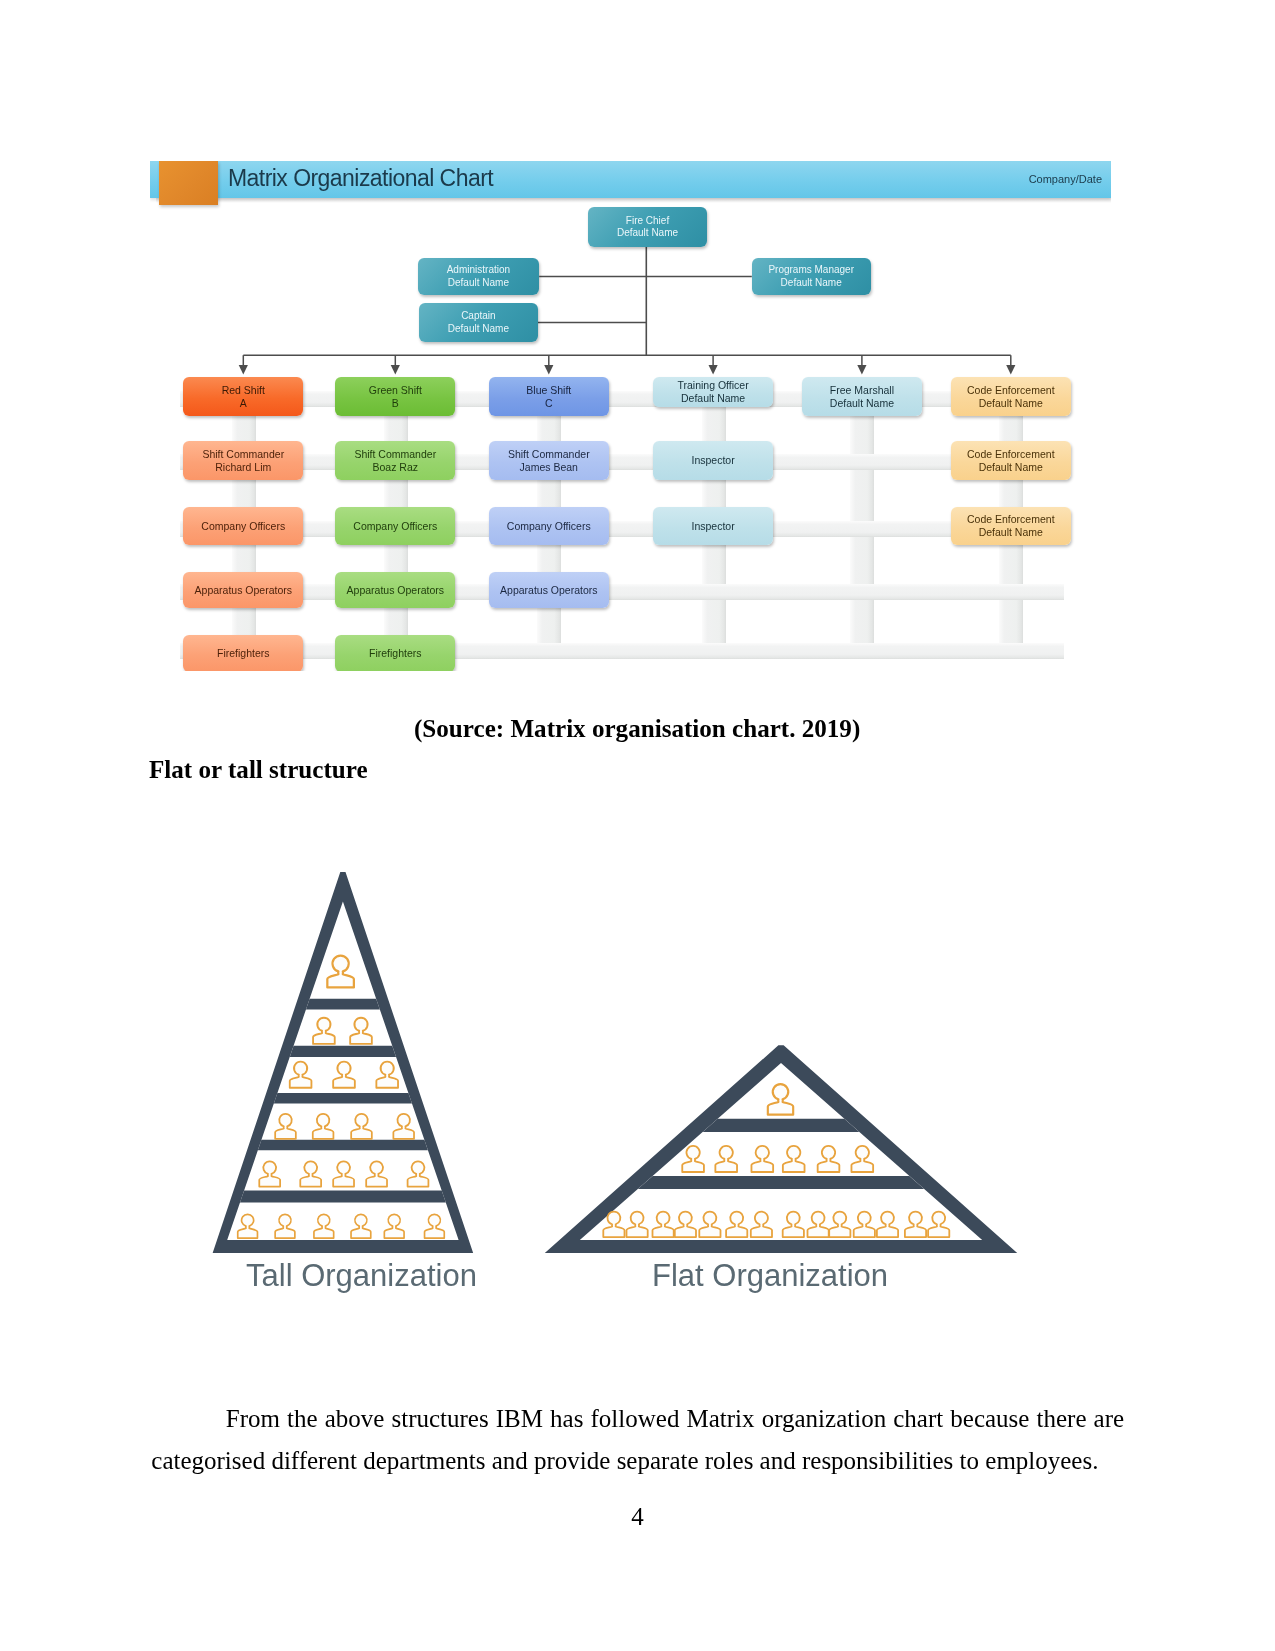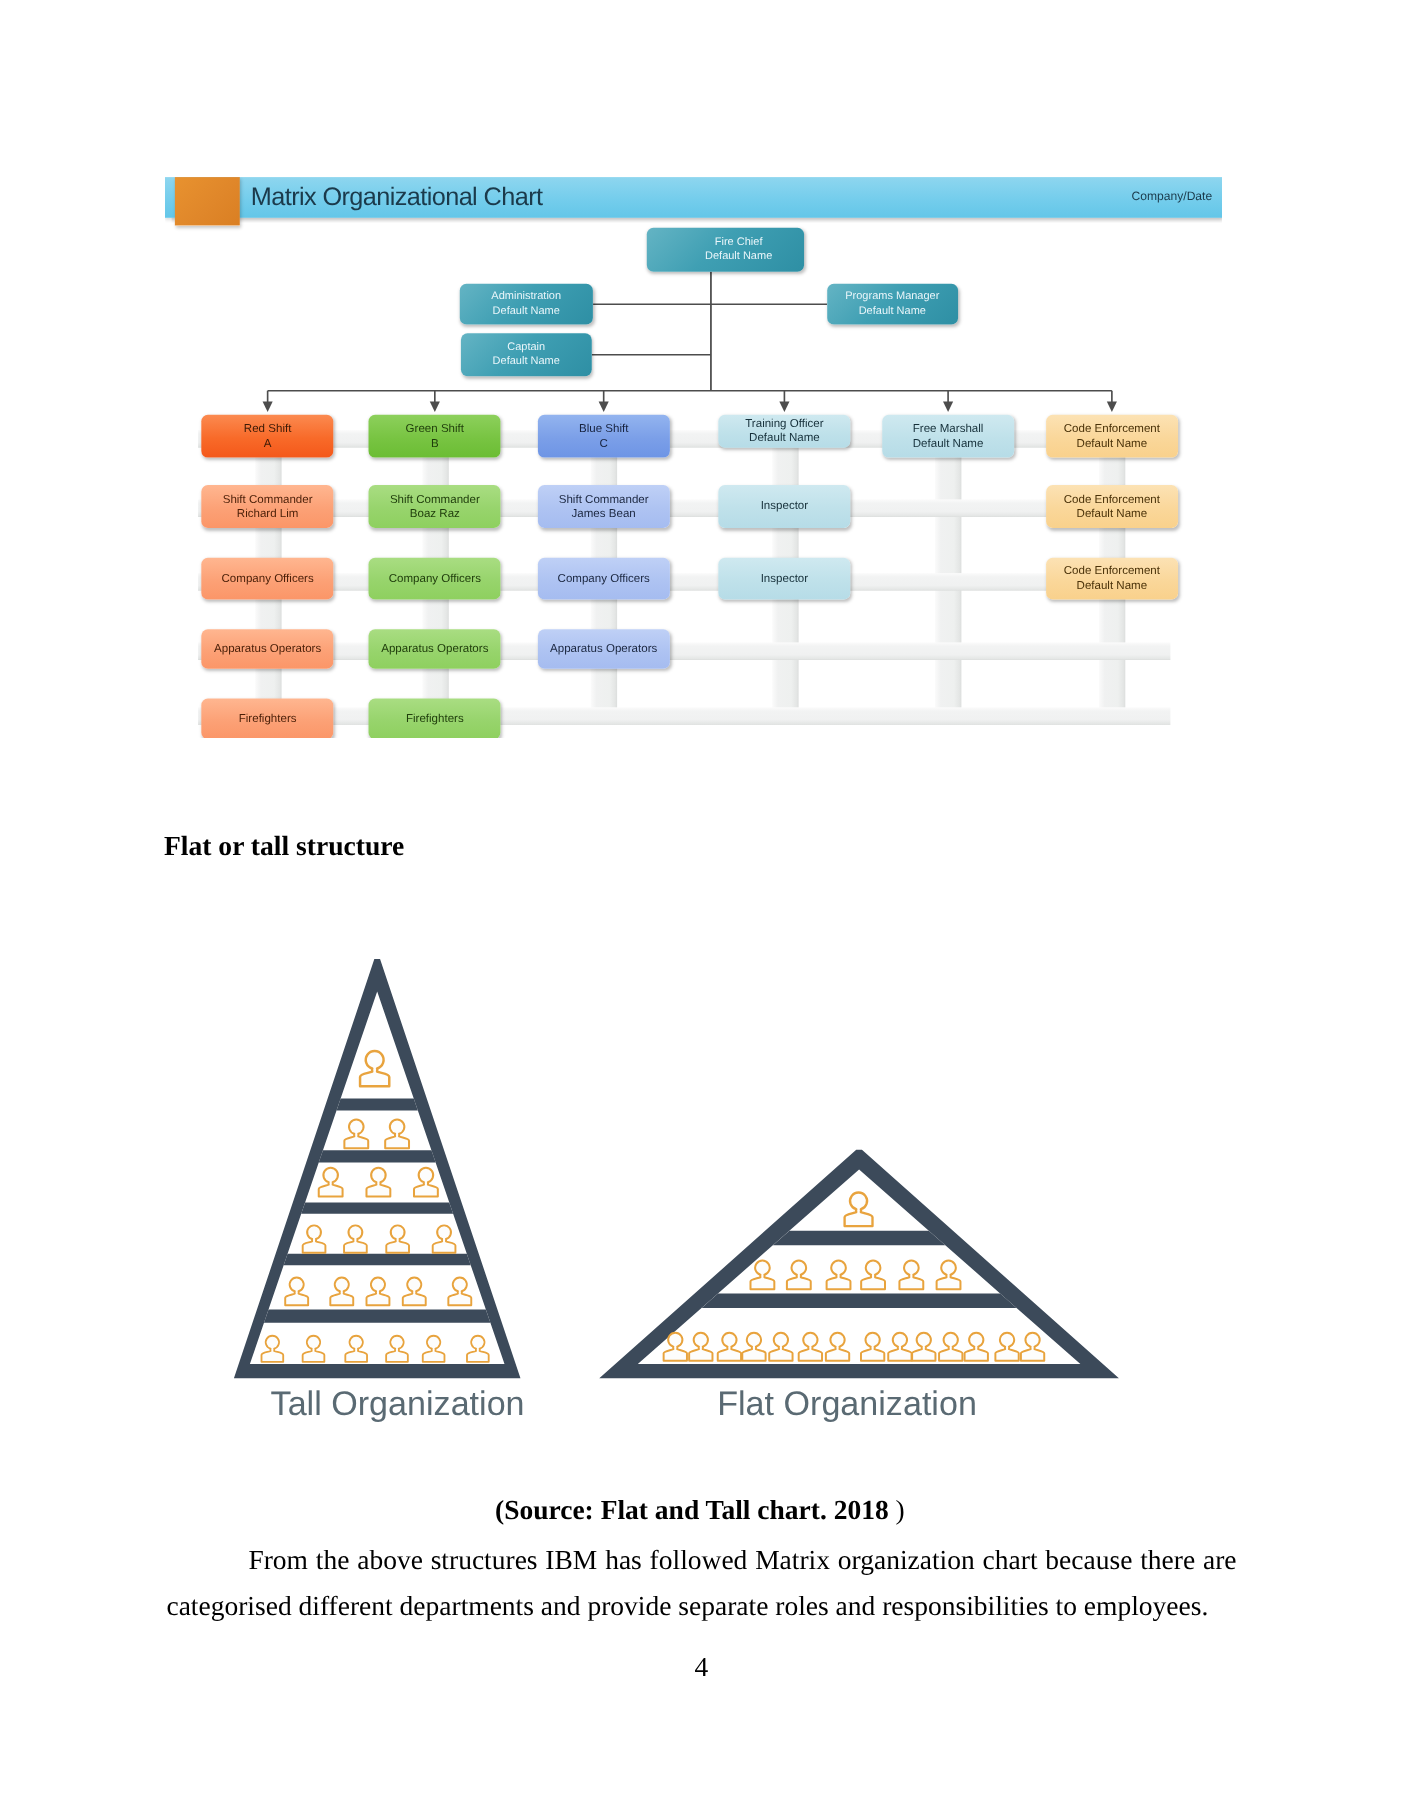--- a/index.html
+++ b/index.html
@@ -90,21 +90,21 @@
           <div class="mx-colbar" style="left: 551.6px; top: 235px; width: 24px; height: 250px;"></div>
           <div class="mx-colbar" style="left: 700.4px; top: 235px; width: 24px; height: 250px;"></div>
           <div class="mx-colbar" style="left: 849.3px; top: 235px; width: 24px; height: 250px;"></div>
           <div class="mx-rowbar" style="left: 30px; top: 230.3px; width: 890px; height: 15.5px;"></div>
           <div class="mx-rowbar" style="left: 30px; top: 293.3px; width: 890px; height: 15.5px;"></div>
           <div class="mx-rowbar" style="left: 30px; top: 360.2px; width: 890px; height: 15.5px;"></div>
           <div class="mx-rowbar" style="left: 30px; top: 423.2px; width: 884px; height: 15.5px;"></div>
           <div class="mx-rowbar" style="left: 30px; top: 482.2px; width: 884px; height: 15.5px;"></div>
         </div>
       <div id="mx-nodes">
-          <div class="mx-box teal" style="left: 438px; top: 46px; width: 119px; height: 40px; padding-left: 24px;"><span>Fire Chief
+          <div class="mx-box teal" style="left: 438px; top: 46px; width: 119px; height: 40px;"><span>Fire Chief
 Default Name</span></div>
           <div class="mx-box teal" style="left: 267.6px; top: 97px; width: 121.6px; height: 37px;"><span>Administration
 Default Name</span></div>
           <div class="mx-box teal" style="left: 268.8px; top: 142px; width: 119.2px; height: 39px;"><span>Captain
 Default Name</span></div>
           <div class="mx-box teal" style="left: 601.8px; top: 97px; width: 118.8px; height: 37px;"><span>Programs Manager
 Default Name</span></div>
           <div class="mx-box c-red" style="left: 33.4px; top: 215.8px; width: 119.8px; height: 39.7px;"><span>Red Shift
 A</span></div>
           <div class="mx-box c-redl" style="left: 33.4px; top: 279.7px; width: 119.8px; height: 39.7px;"><span>Shift Commander
@@ -302,24 +302,24 @@
                 <path d="M770.9430555555556 371.5 C770.463888888889 367.50694444444446 770.9430555555556 370.0589154572504 770.9430555555556 369.2603043461393 A6.468749999999999 6.468749999999999 0 1 1 774.4569444444445 369.2603043461393 C774.4569444444445 370.0589154572504 774.9361111111111 367.50694444444446 774.4569444444445 371.5 C777.1722222222223 372.61805555555554 783.3015625 373.09722222222223 783.3015625 375.3333333333333 L783.3015625 382.1015625 L762.0984375 382.1015625 L762.0984375 375.3333333333333 C762.0984375 373.09722222222223 768.2277777777778 372.61805555555554 770.9430555555556 371.5 Z" fill="#fdfdfc" stroke="#e8a33d" stroke-width="1.7968749999999998" stroke-linejoin="round" stroke-linecap="round"></path>
               </g>
             </g>
           </g>
         </g>
       </svg>
     <div class="pyr-label" id="lbl-tall" style="left:80px;top:403px;">Tall Organization</div>
     <div class="pyr-label" id="lbl-flat" style="left:486px;top:403px;">Flat Organization</div>
   </div>
 
+  <div class="txt src" style="left:414px;top:714.5px;">(Source: Matrix organisation chart. 2019)</div>
 
   <div class="txt sec-head" style="left:149px;top:755.5px;">Flat or tall structure</div>
 
-  <div class="txt" style="left:450px;top:1359.5px;font-size:25px;"><span style="font-weight:bold;">(Source: Flat and Tall chart. 2018</span><span> )</span></div>
 
   <div id="para">
       <div style="position: absolute; left: 225.8px; top: 1405px; width: 898.3px; font-family: &quot;Liberation Serif&quot;, serif; font-size: 25px; line-height: 27px; color: rgb(0, 0, 0); text-align: justify; text-align-last: justify; white-space: normal;">From the above structures IBM has followed Matrix organization chart because there are</div>
       <div style="position: absolute; left: 151.3px; top: 1446.9px; width: 972.8px; font-family: &quot;Liberation Serif&quot;, serif; font-size: 25px; line-height: 27px; color: rgb(0, 0, 0); white-space: nowrap;">categorised different departments and provide separate roles and responsibilities to employees.</div>
     </div>
 
   <div class="txt" style="left:0;top:1503px;width:1275px;text-align:center;font-size:25px;">4</div>
 
 </div>
 

